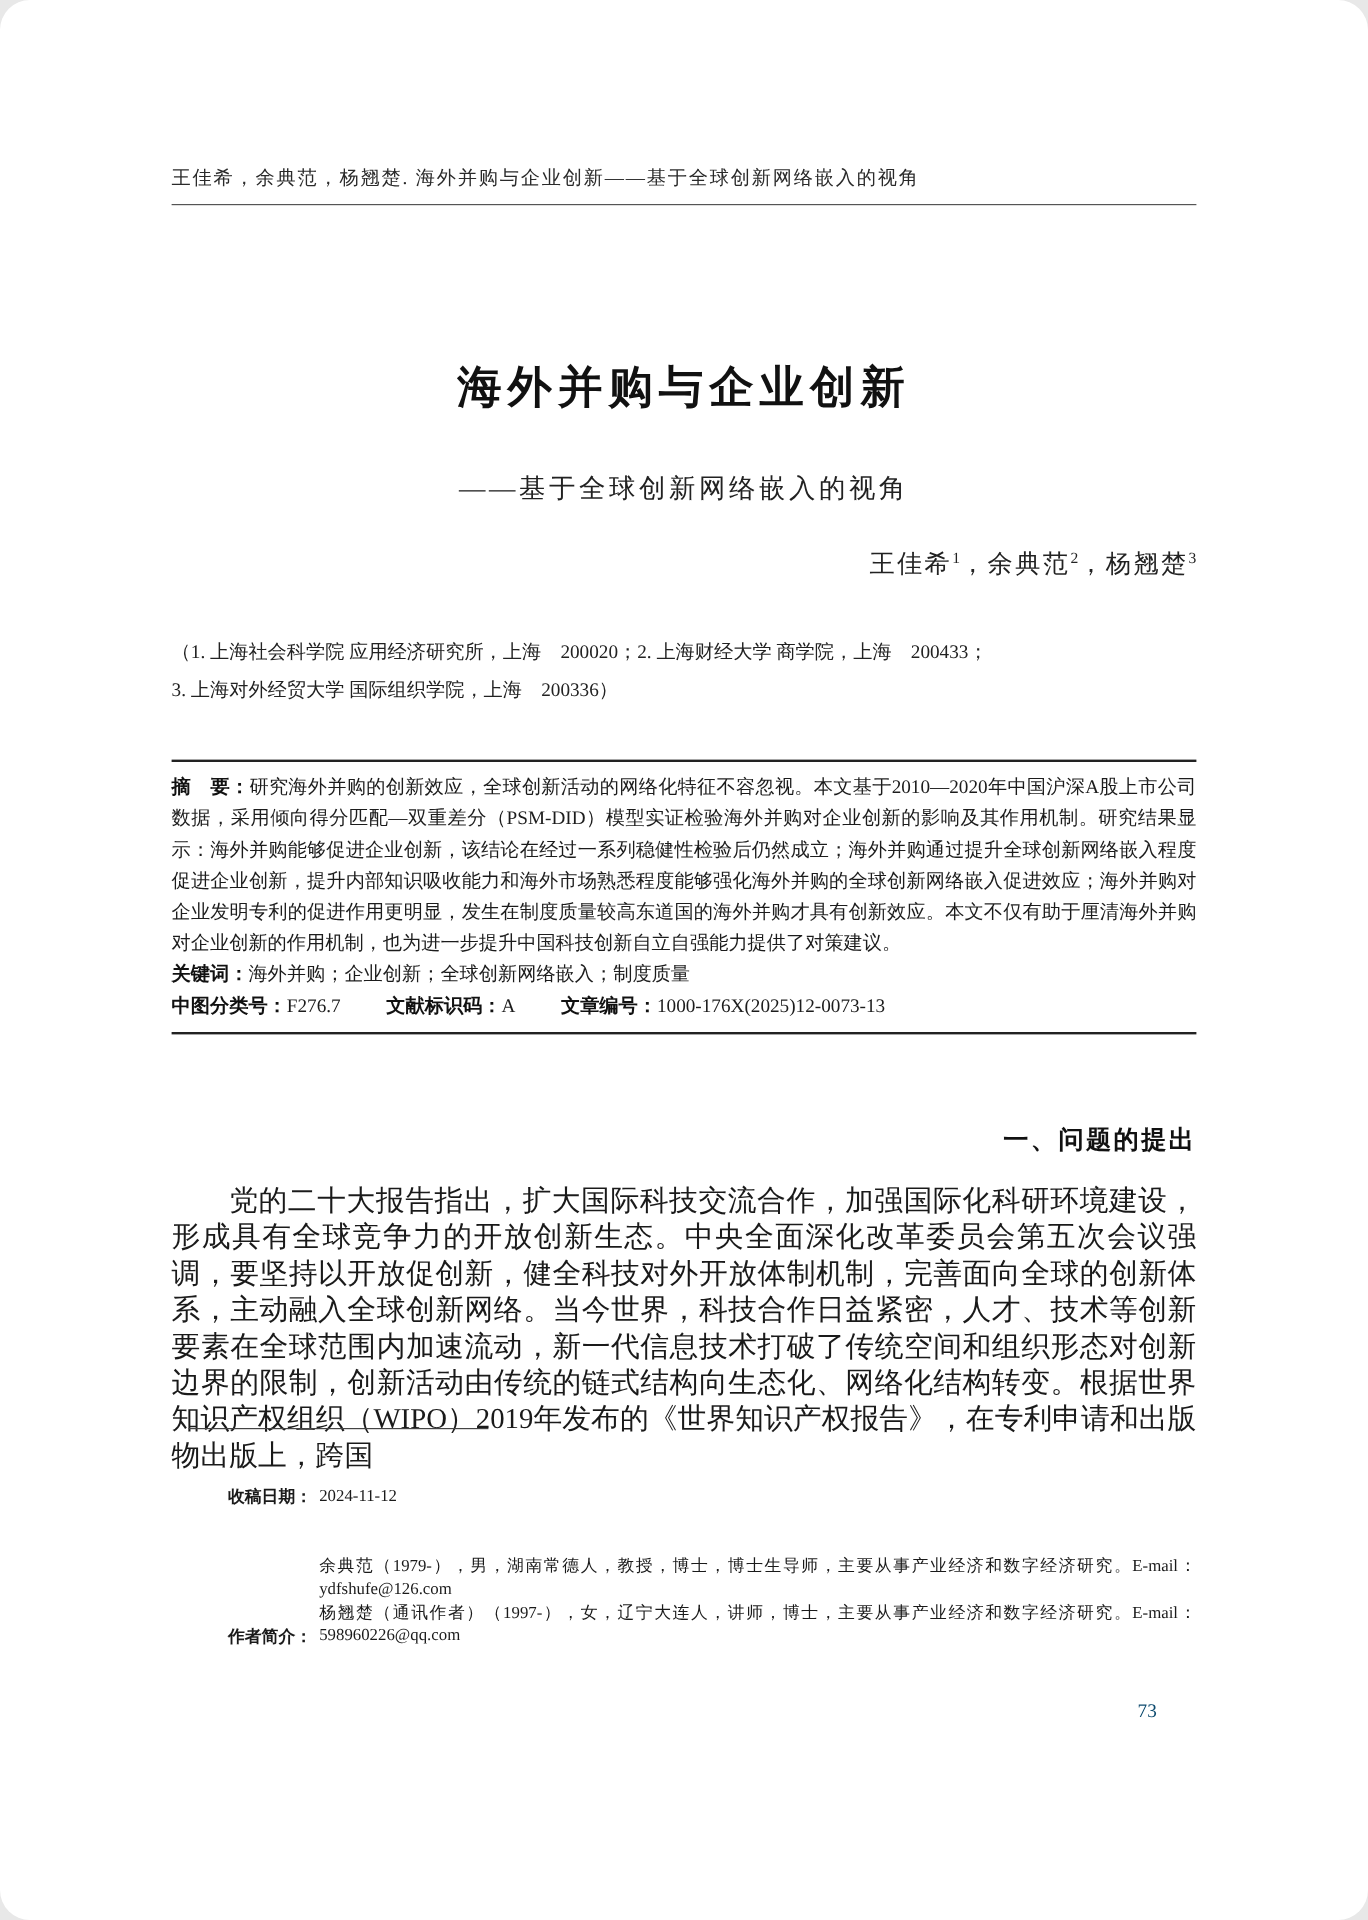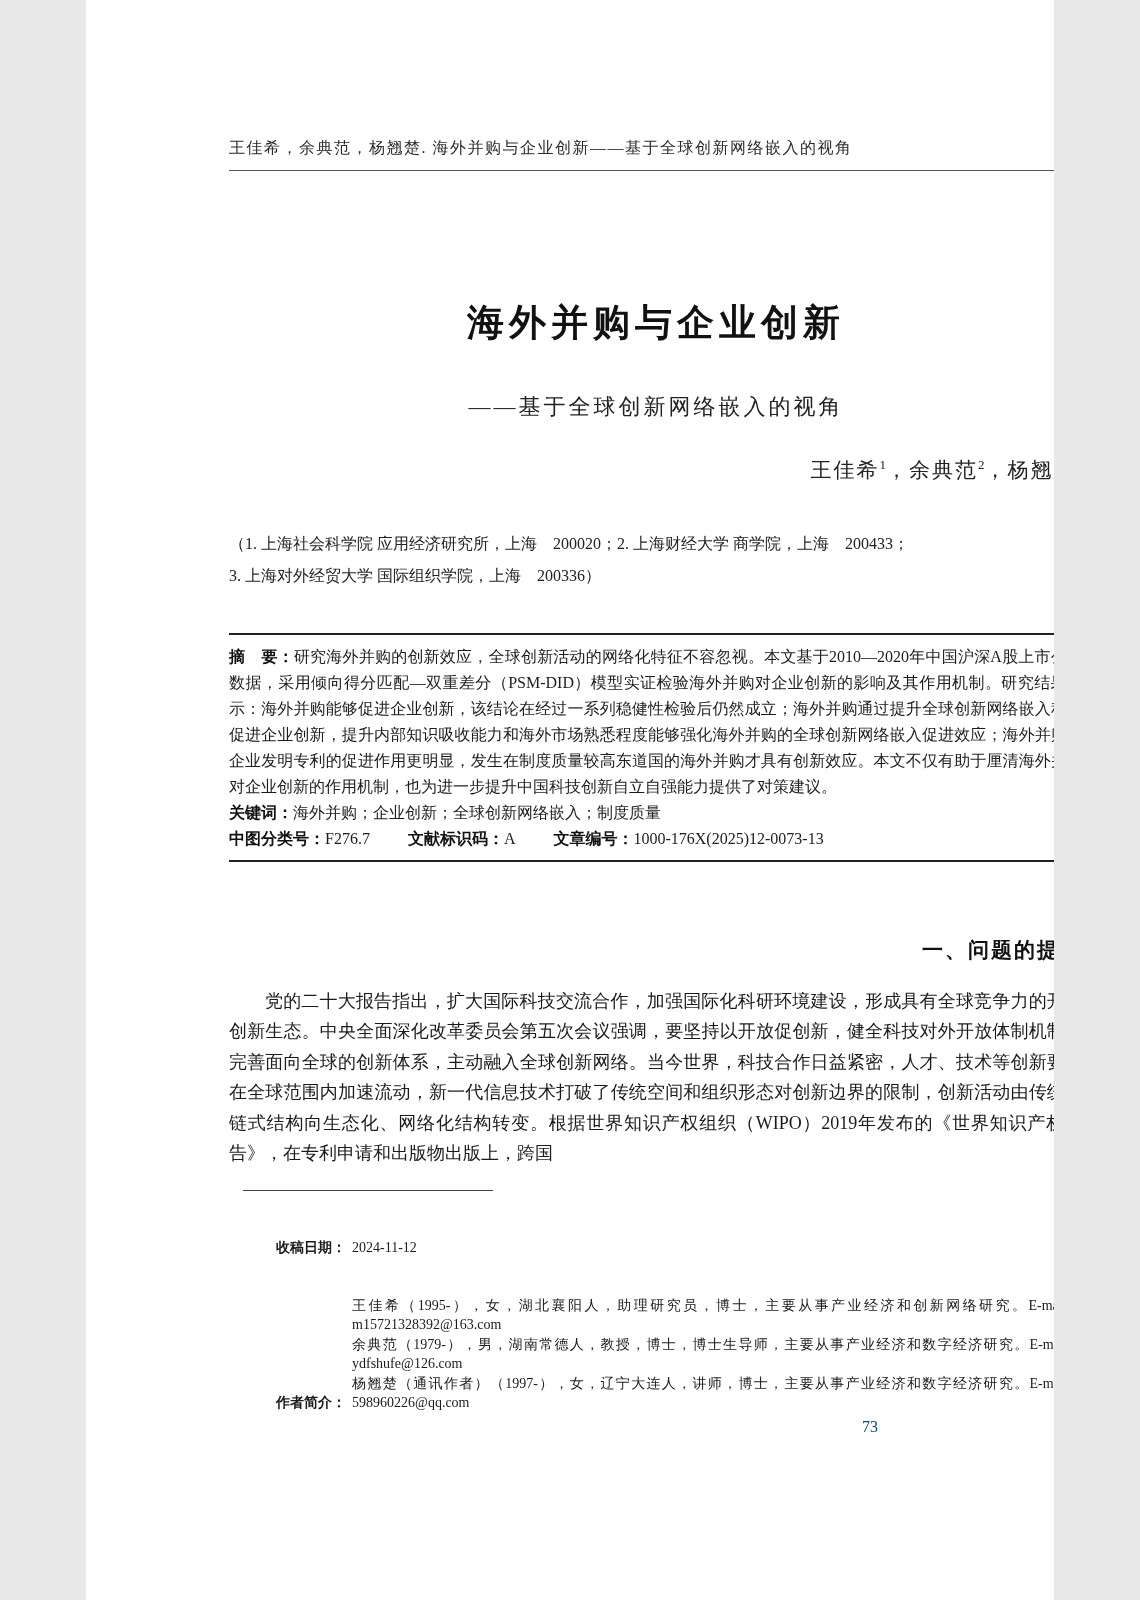--- a/index.html
+++ b/index.html
@@ -1,25 +1,26 @@
 <!DOCTYPE html>
 <html><head>
 <meta charset="utf-8">
 <title>海外并购与企业创新</title>
 <style>
   html, body { margin: 0; padding: 0; background: #e8e8e8; }
   .page {
     position: relative;
-    width: 968px;
+    width: 1140px;
     height: 1600px;
     margin: 0 auto;
     background: #ffffff;
     color: #1c1c1c;
     font-family: "Liberation Serif", "DejaVu Serif", serif;
     overflow: hidden;
+    border-radius: 25px;
   }
   .col { position: absolute; left: 143px; width: 854px; }
 
   
   .running-header {
     top: 138px;
     font-size: 16px;
     letter-spacing: 1.5px;
     color: #2a2a2a;
     padding-bottom: 11px;
@@ -87,21 +88,21 @@
     font-family: "Liberation Sans", "DejaVu Sans", sans-serif;
     font-weight: bold;
     font-size: 21px;
     letter-spacing: 2px;
     color: #111;
   }
 
   
   .body-paragraph {
     top: 986px;
-    font-size: 18px;
+    font-size: 24px;
     line-height: 30.4px;
     text-align: justify;
     text-indent: 2em;
     color: #1a1a1a;
   }
 
   
   .footnote-divider {
     top: 1190px;
     left: 157px;
@@ -168,21 +169,20 @@
   <div class="col footnote-divider"></div>
 
   <div class="col footnotes">
     <div class="fn-row">
       <span class="fn-label">收稿日期：</span>
       <span class="fn-content">2024-11-12</span>
     </div>
     <div class="fn-row">
       <span class="fn-label">作者简介：</span>
       <span class="fn-content">
-        <div>王佳希（1995-），女，湖北襄阳人，助理研究员，博士，主要从事产业经济和创新网络研究。E-mail：m15721328392@163.com</div>
         <div>余典范（1979-），男，湖南常德人，教授，博士，博士生导师，主要从事产业经济和数字经济研究。E-mail：ydfshufe@126.com</div>
         <div>杨翘楚（通讯作者）（1997-），女，辽宁大连人，讲师，博士，主要从事产业经济和数字经济研究。E-mail：598960226@qq.com</div>
       </span>
     </div>
   </div>
 
   <div class="page-number">73</div>
 
 </div>
 

